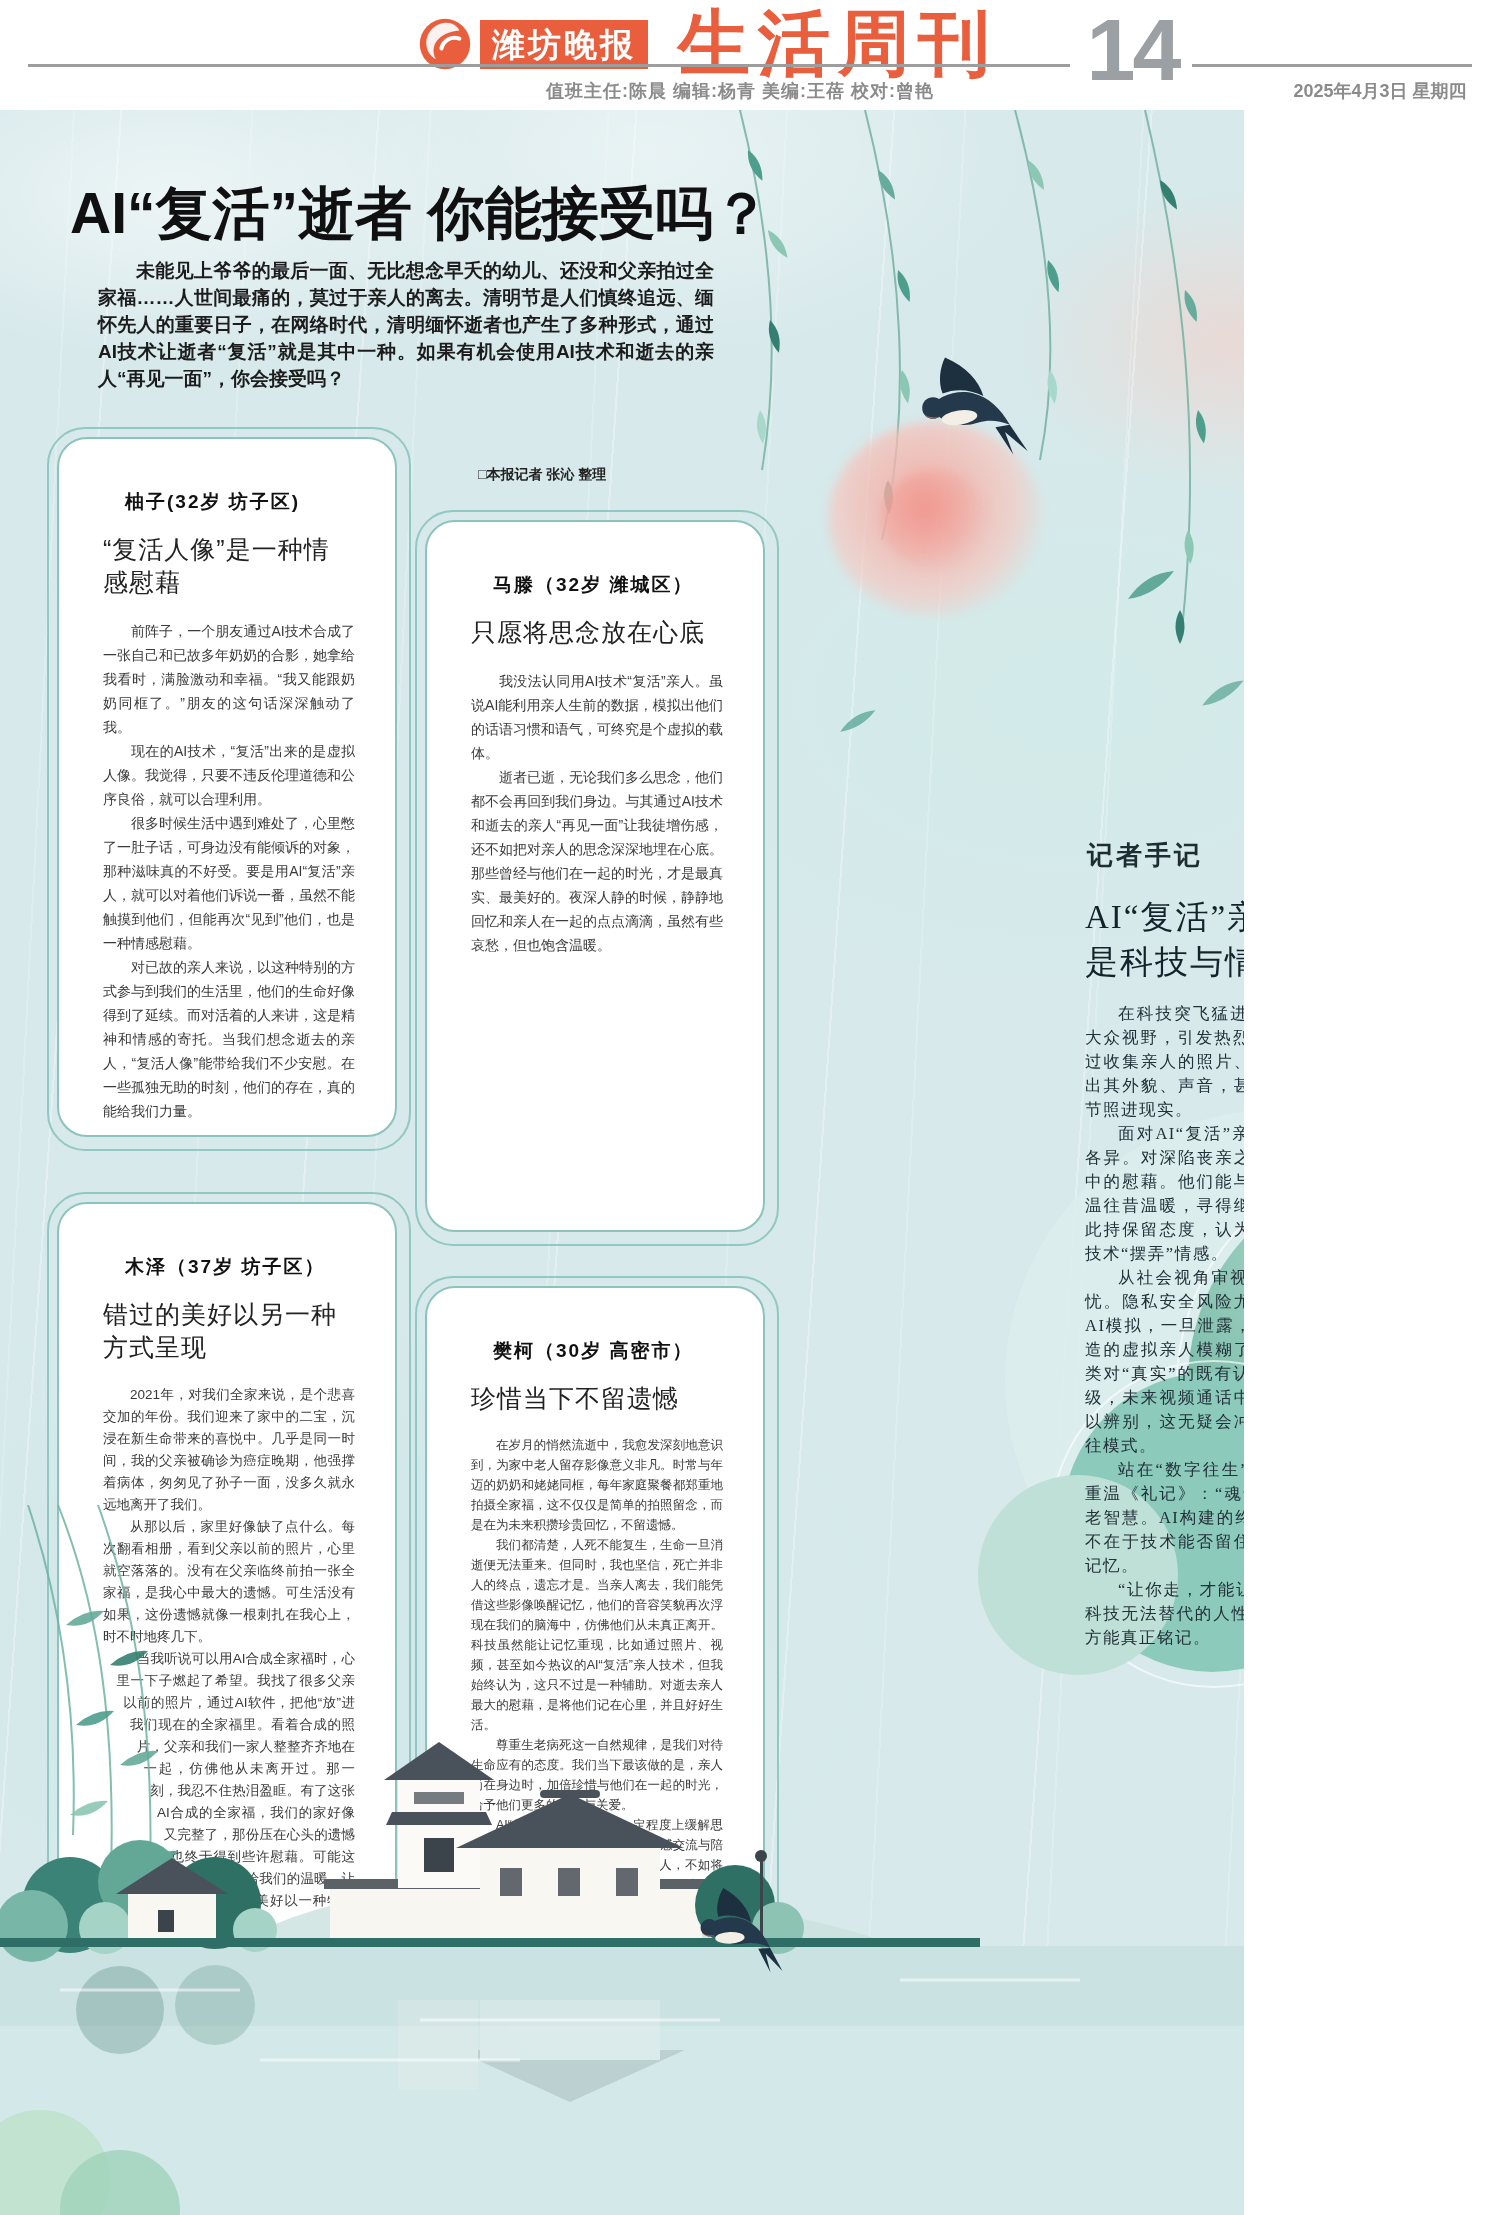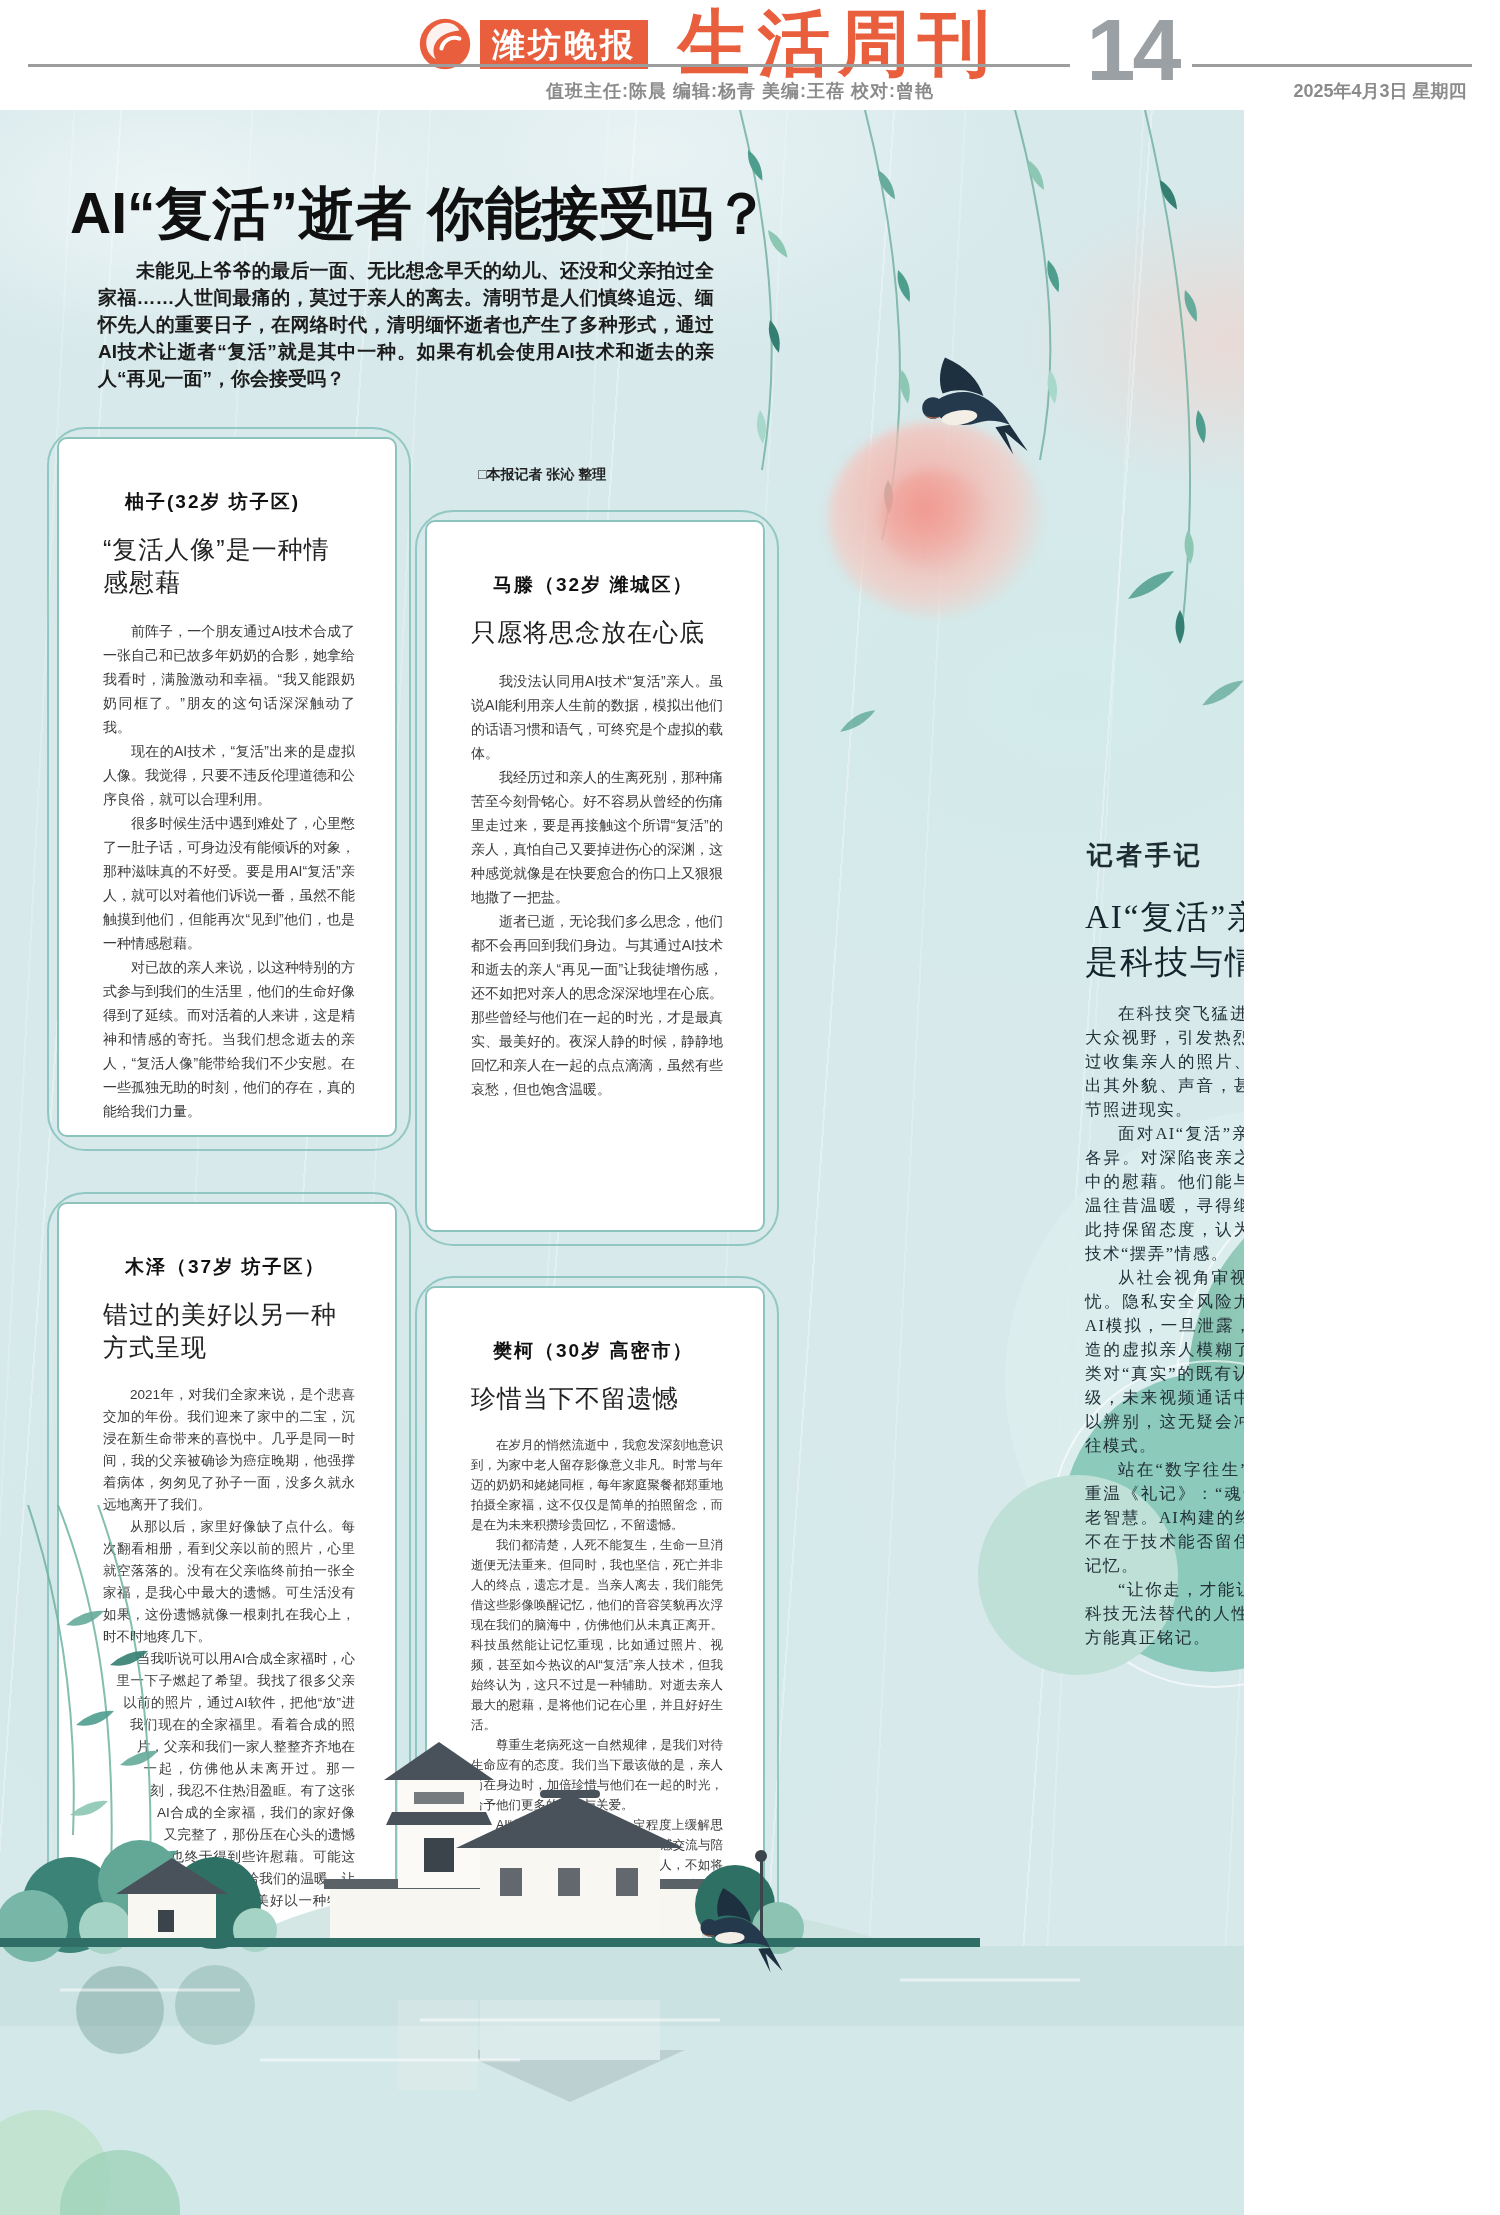--- a/index.html
+++ b/index.html
@@ -33,21 +33,21 @@
       radial-gradient(300px 210px at 99% 11%, rgba(247,205,196,.55), transparent 72%),
       radial-gradient(640px 400px at 86% 28%, rgba(209,235,233,.85), transparent 72%),
       radial-gradient(760px 520px at 28% 72%, rgba(206,231,233,.65), transparent 72%);}
   
   .headline{position:absolute;left:70px;top:66px;margin:0;font-size:57px;font-weight:900;color:#101010;
             letter-spacing:0;z-index:4;}
   .intro{position:absolute;left:98px;top:148px;width:616px;margin:0;font-size:19px;line-height:1.42;
          font-weight:700;color:#1c1c1c;text-align:justify;text-indent:2em;z-index:4;}
   .byline{position:absolute;left:478px;top:356px;font-size:14px;font-weight:700;color:#222;z-index:4;}
   
-  .opinion-box{position:absolute;background:#fff;border:2px solid #8cc3bd;border-radius:10px;
+  .opinion-box{position:absolute;background:#fff;border:2px solid #8cc3bd;border-radius:30px;
                padding:50px 40px 20px 44px;box-sizing:border-box;z-index:5;overflow:hidden;}
   .opinion-box::before{content:"";position:absolute;inset:0;border-radius:26px;pointer-events:none;}
   .op-outline{position:absolute;border:2px solid rgba(123,188,182,.75);border-radius:38px;z-index:4;pointer-events:none;}
   .box1{left:57px;top:327px;width:340px;height:700px;}
   .o1{left:47px;top:317px;width:360px;height:720px;}
   .box2{left:425px;top:410px;width:340px;height:712px;}
   .o2{left:415px;top:400px;width:360px;height:732px;}
   .box3{left:57px;top:1092px;width:340px;height:788px;}
   .o3{left:47px;top:1082px;width:360px;height:808px;}
   .box4{left:425px;top:1176px;width:340px;height:690px;}
@@ -209,21 +209,20 @@
           <p class="op-p">对已故的亲人来说，以这种特别的方式参与到我们的生活里，他们的生命好像得到了延续。而对活着的人来讲，这是精神和情感的寄托。当我们想念逝去的亲人，“复活人像”能带给我们不少安慰。在一些孤独无助的时刻，他们的存在，真的能给我们力量。</p>
         </div>
     </section>
 
     <section class="opinion-box box2">
       <div class="op-author">马滕（32岁 潍城区）</div>
       <h2 class="op-title">只愿将思念放在心底</h2>
       <div class="op-body">
 
       <p class="op-p">我没法认同用AI技术“复活”亲人。虽说AI能利用亲人生前的数据，模拟出他们的话语习惯和语气，可终究是个虚拟的载体。</p>
-          <p class="op-p">我经历过和亲人的生离死别，那种痛苦至今刻骨铭心。好不容易从曾经的伤痛里走过来，要是再接触这个所谓“复活”的亲人，真怕自己又要掉进伤心的深渊，这种感觉就像是在快要愈合的伤口上又狠狠地撒了一把盐。</p>
           <p class="op-p">逝者已逝，无论我们多么思念，他们都不会再回到我们身边。与其通过AI技术和逝去的亲人“再见一面”让我徒增伤感，还不如把对亲人的思念深深地埋在心底。那些曾经与他们在一起的时光，才是最真实、最美好的。夜深人静的时候，静静地回忆和亲人在一起的点点滴滴，虽然有些哀愁，但也饱含温暖。</p>
         </div>
     </section>
 
     <section class="opinion-box box3">
       <div class="op-author">木泽（37岁 坊子区）</div>
       <h2 class="op-title">错过的美好以另一种方式呈现</h2>
       <div class="op-body">
 
       <p class="op-p">2021年，对我们全家来说，是个悲喜交加的年份。我们迎来了家中的二宝，沉浸在新生命带来的喜悦中。几乎是同一时间，我的父亲被确诊为癌症晚期，他强撑着病体，匆匆见了孙子一面，没多久就永远地离开了我们。</p>

